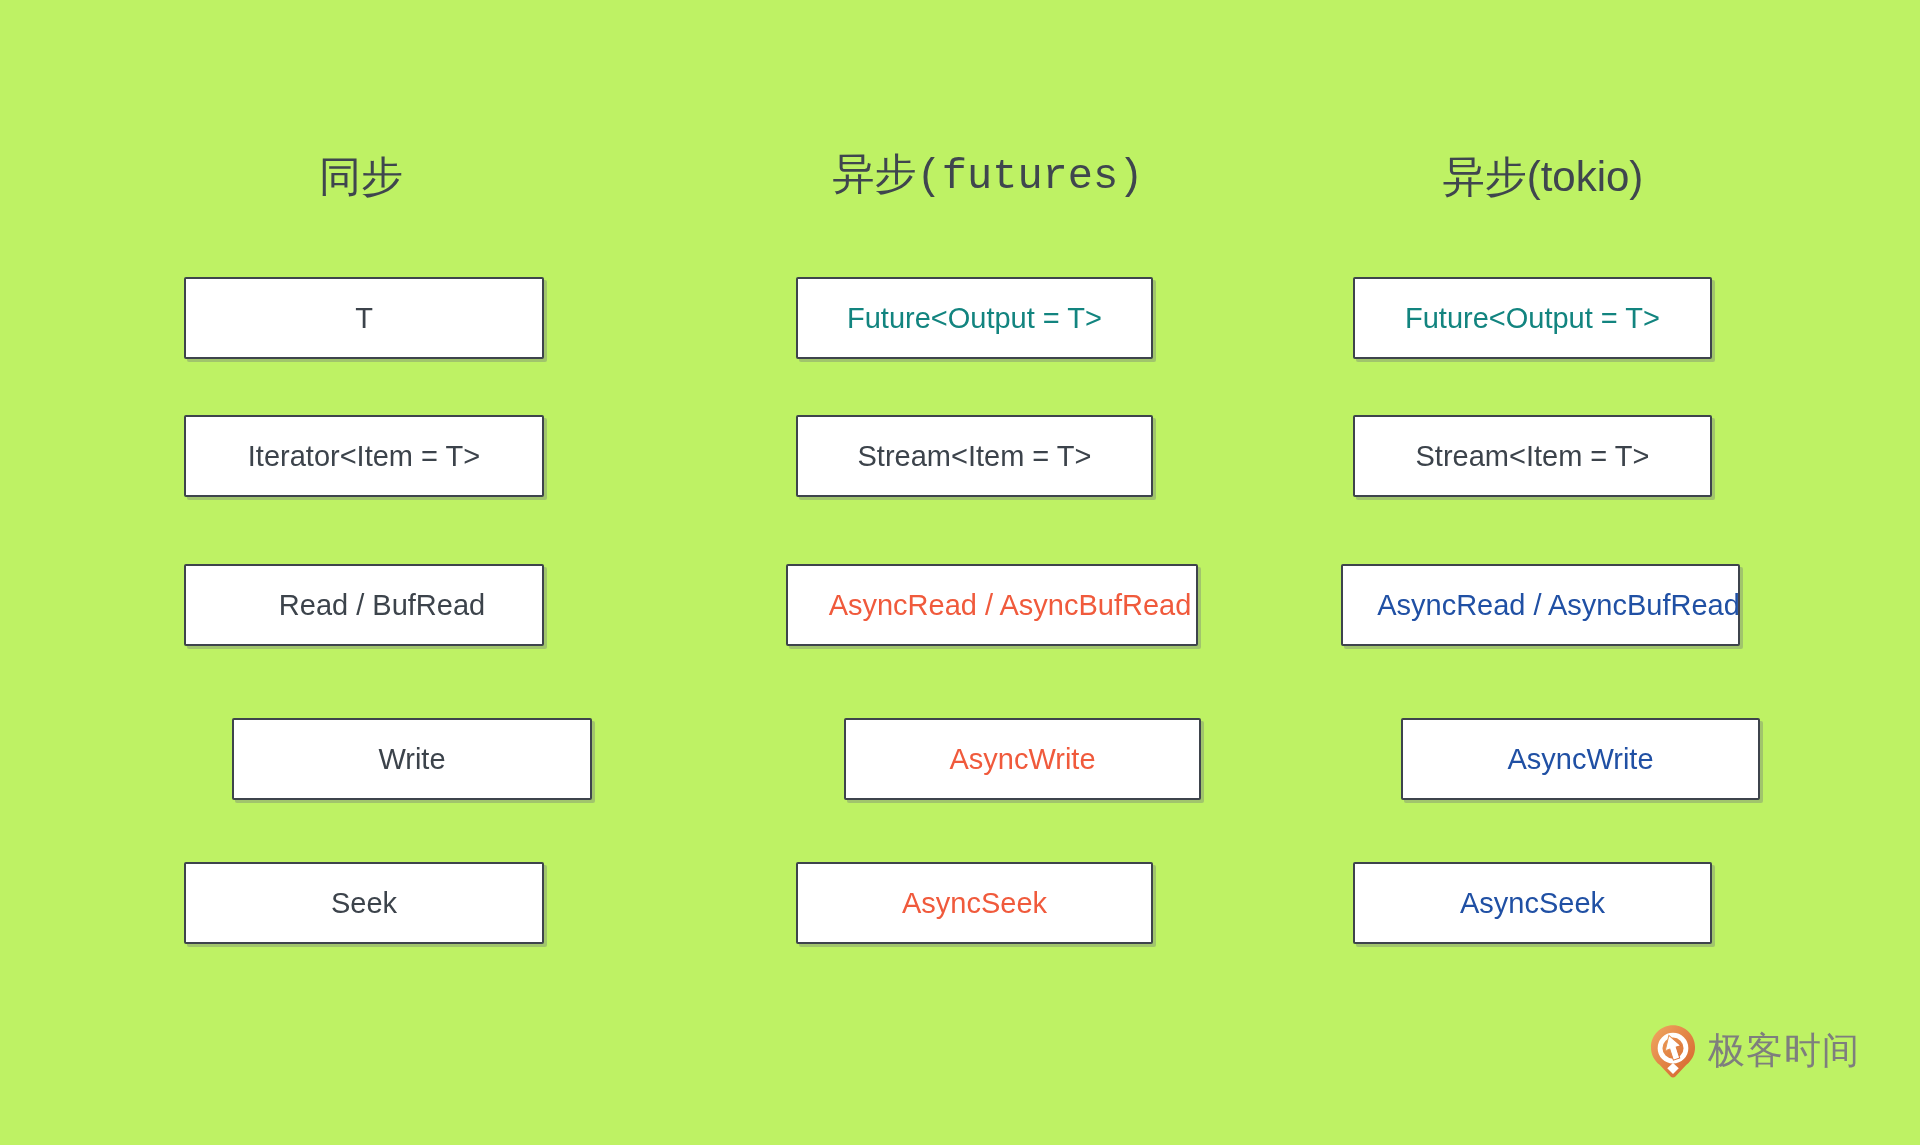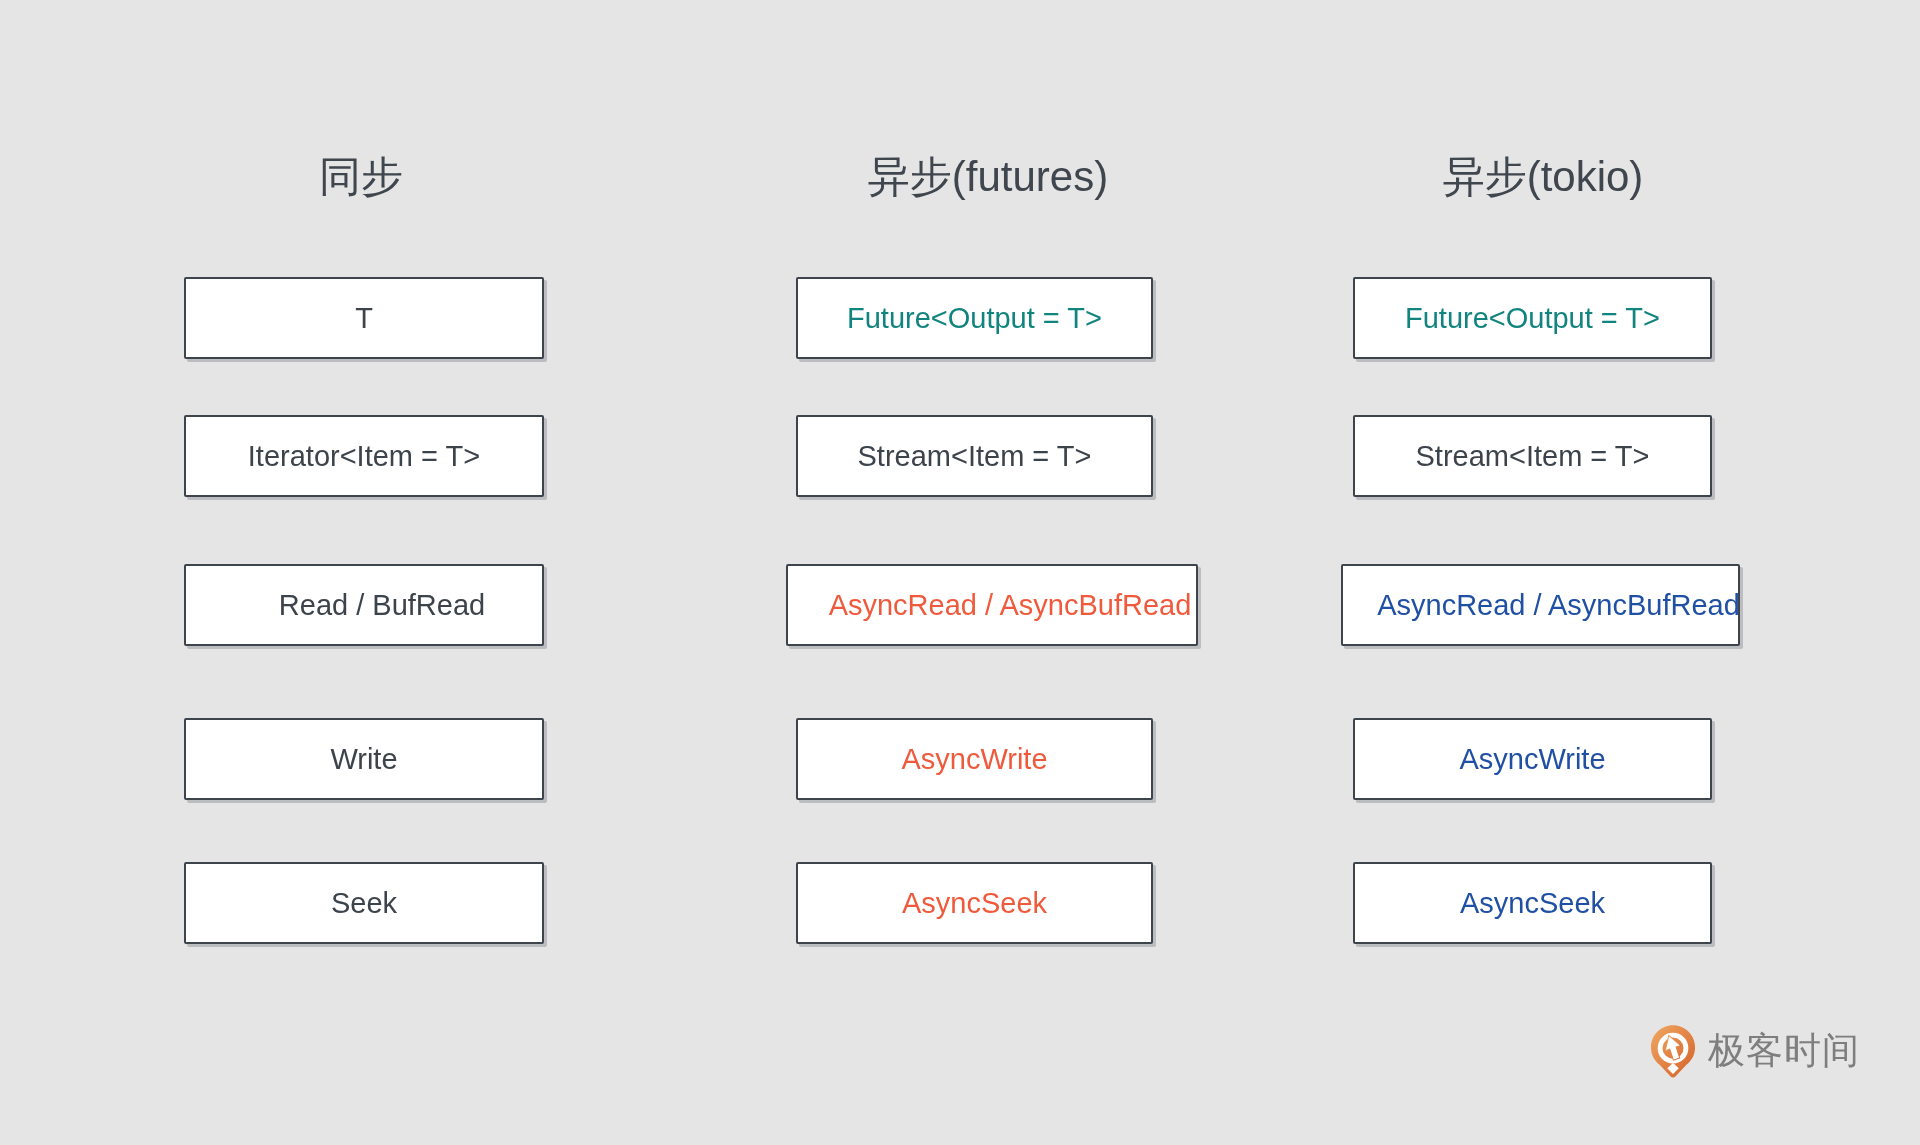--- a/index.html
+++ b/index.html
@@ -1,35 +1,35 @@
 <!DOCTYPE html>
 <html><head>
 <meta charset="utf-8">
 <style>
   html, body { margin: 0; padding: 0; background: #ffffff; }
   .canvas {
     position: relative;
     width: 1920px;
     height: 1145px;
-    background: #e5e5e5;
+    background: #bef264;
     font-family: "Liberation Sans", "DejaVu Sans", sans-serif;
     overflow: hidden;
   }
 
   .col-header {
     position: absolute;
     top: 152px;
     transform: translateX(-50%);
     font-size: 42px;
     line-height: 1.2;
     color: #3f464e;
     white-space: nowrap;
   }
   .h1 { left: 361px; }
-  .h2 { left: 988px; }
+  .h2 { left: 988px; font-family: Liberation Mono, monospace; }
   .h3 { left: 1543px; }
 
   .box {
     position: absolute;
     height: 82px;
     box-sizing: border-box;
     border: 2px solid #3e444c;
     border-radius: 2px;
     background: #ffffff;
     box-shadow: 3px 3px 0 rgba(110, 116, 124, 0.35);
@@ -39,21 +39,21 @@
   }
   .box-label {
     font-size: 29px;
     white-space: nowrap;
   }
 
   
   .r1 { top: 277px; }
   .r2 { top: 415px; }
   .r3 { top: 564px; padding-left: 36px; }
-  .r4 { top: 718px; }
+  .r4 { top: 718px; margin-left: 48px; }
   .r5 { top: 862px; }
 
   
   .c1 { left: 184px;  width: 360px; }
   .c2 { left: 796px;  width: 357px; }
   .c3 { left: 1353px; width: 359px; }
   .c2.wide { left: 786px;  width: 412px; }
   .c3.wide { left: 1341px; width: 399px; }
 
   

